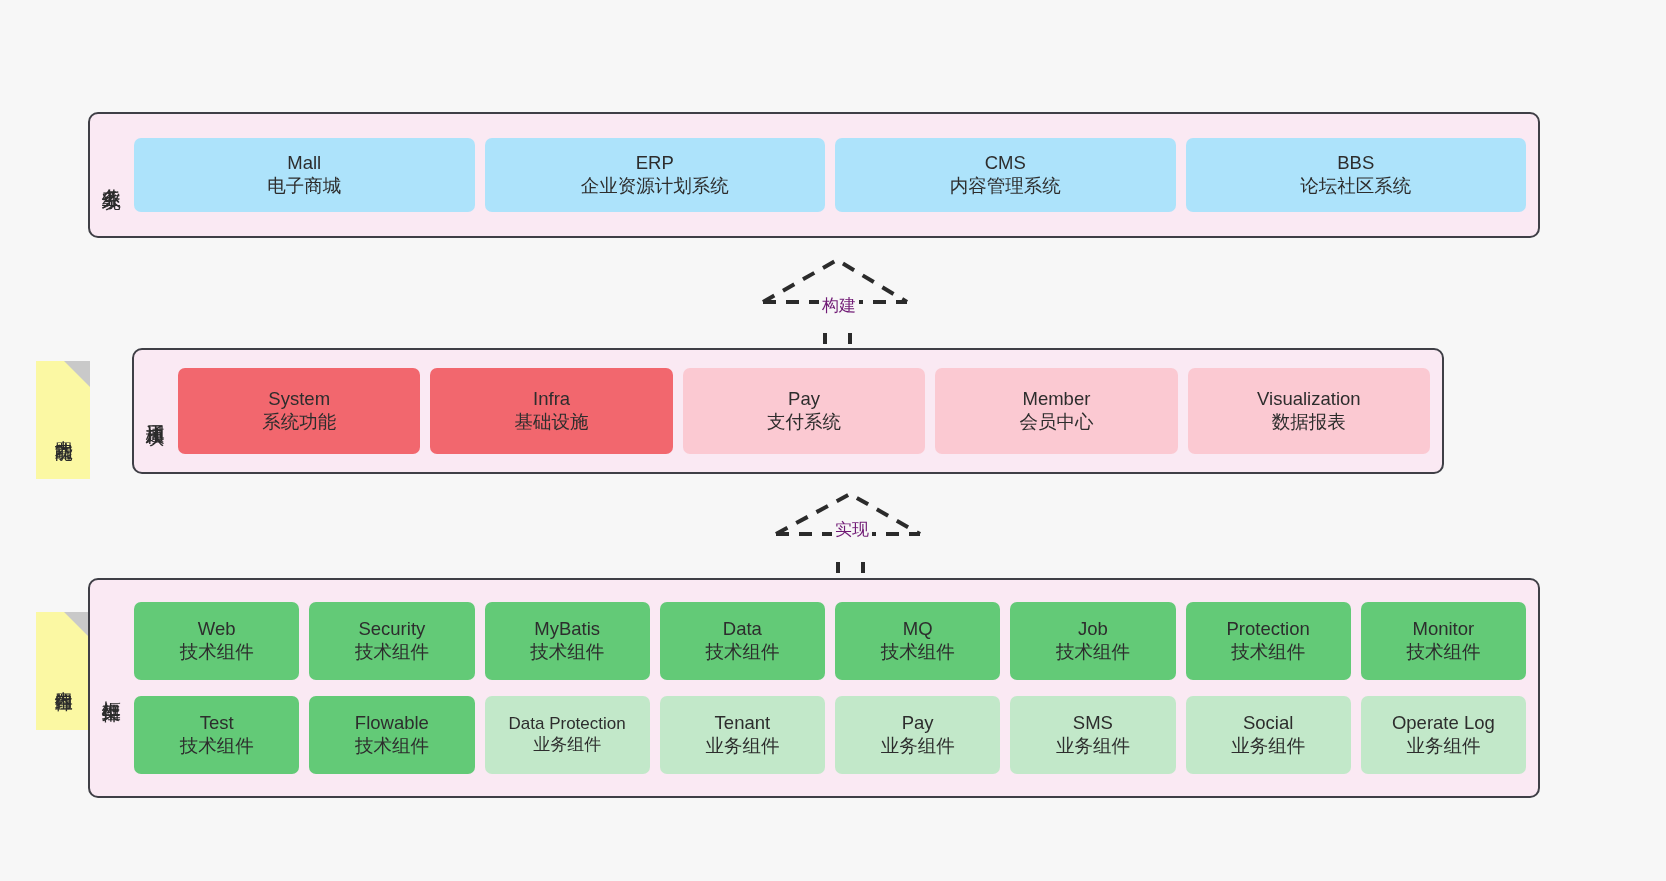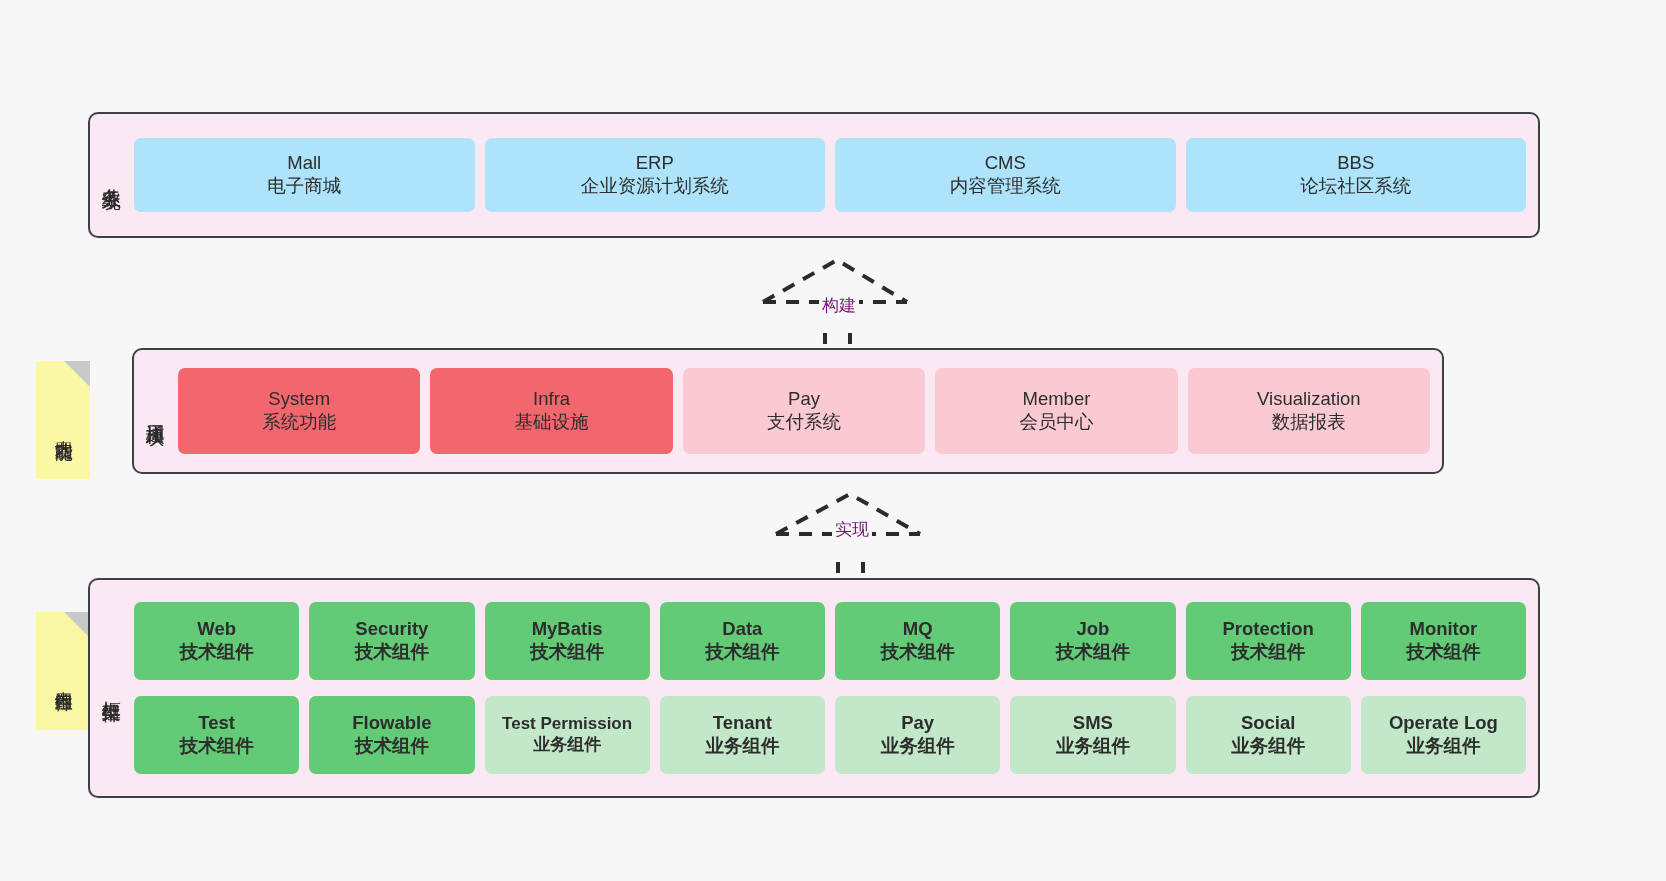--- a/index.html
+++ b/index.html
@@ -40,21 +40,20 @@
     align-items: center;
     justify-content: space-between;
     padding: 0 12px 0 2px;
     gap: 10px;
   }
   .layer-body.two-rows {
     flex-direction: column;
     justify-content: center;
     gap: 16px;
     padding: 10px 12px 10px 2px;
-    font-weight: bold;
   }
   .row {
     display: flex;
     align-items: center;
     justify-content: space-between;
     width: 100%;
     gap: 10px;
   }
 
   
@@ -251,21 +250,21 @@
       <div class="row">
         <div class="card f-card c-green">
           <span class="l1">Test</span>
           <span class="l2">技术组件</span>
         </div>
         <div class="card f-card c-green">
           <span class="l1">Flowable</span>
           <span class="l2">技术组件</span>
         </div>
         <div class="card f-card c-lightgreen triple">
-          <span class="l1">Test Permission</span>
+          <span class="l1">Data Protection</span>
           <span class="l2">业务组件</span>
         </div>
         <div class="card f-card c-lightgreen">
           <span class="l1">Tenant</span>
           <span class="l2">业务组件</span>
         </div>
         <div class="card f-card c-lightgreen">
           <span class="l1">Pay</span>
           <span class="l2">业务组件</span>
         </div>

